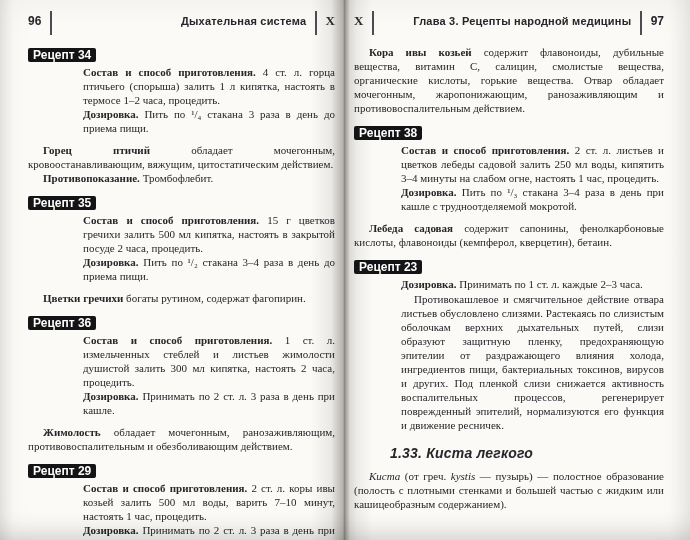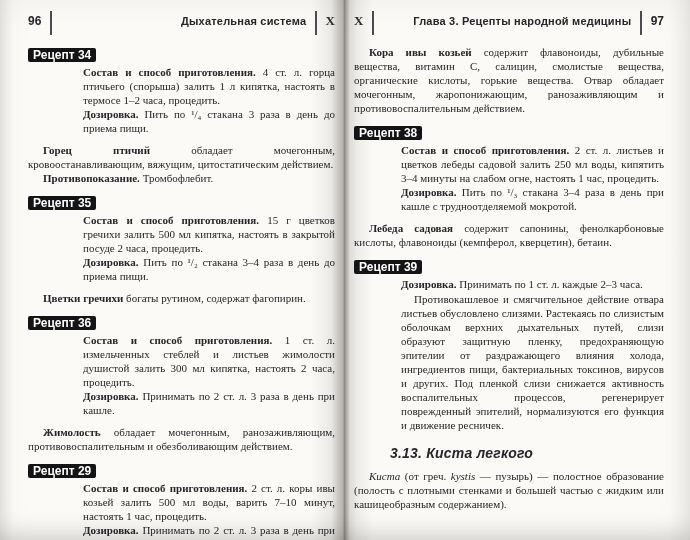--- a/index.html
+++ b/index.html
@@ -132,27 +132,27 @@
       <span class="rlabel">Рецепт 38</span>
       <div class="rbody">
         <p class="jp"><b>Состав и способ приготовления.</b><span> 2 ст. л. листьев и цветков лебеды садовой залить 250 мл воды, кипятить 3–4 минуты на слабом огне, настоять 1 час, процедить.</span></p>
         <p class="jp"><b>Дозировка.</b><span> Пить по ¹/₃ стакана 3–4 раза в день при кашле с трудноотделяемой мокротой.</span></p>
       </div>
     </div>
 
     <p class="para"><b>Лебеда садовая</b><span> содержит сапонины, фенолкарбоновые кислоты, флавоноиды (кемпферол, кверцетин), бетаин.</span></p>
 
     <div class="recipe">
-      <span class="rlabel">Рецепт 39</span>
+      <span class="rlabel">Рецепт 23</span>
       <div class="rbody">
         <p class="jp"><b>Дозировка.</b><span> Принимать по 1 ст. л. каждые 2–3 часа.</span></p>
         <p class="jp rnote">Противокашлевое и смягчительное действие отвара листьев обусловлено слизями. Растекаясь по слизистым оболочкам верхних дыхательных путей, слизи образуют защитную пленку, предохраняющую эпителии от раздражающего влияния холода, ингредиентов пищи, бактериальных токсинов, вирусов и других. Под пленкой слизи снижается активность воспалительных процессов, регенерирует поврежденный эпителий, нормализуются его функция и движение ресничек.</p>
       </div>
     </div>
 
-    <div class="sec-head">3.13. Киста легкого</div>
+    <div class="sec-head">1.33. Киста легкого</div>
 
     <p class="para"><i>Киста</i><span> (от греч. </span><i>kystis</i><span> — пузырь) — полостное образование (полость с плотными стенками и большей частью с жидким или кашицеобразным содержанием).</span></p>
 
   </div>
 </div>
 
 <div class="vignette"></div>
 
 </body></html>

